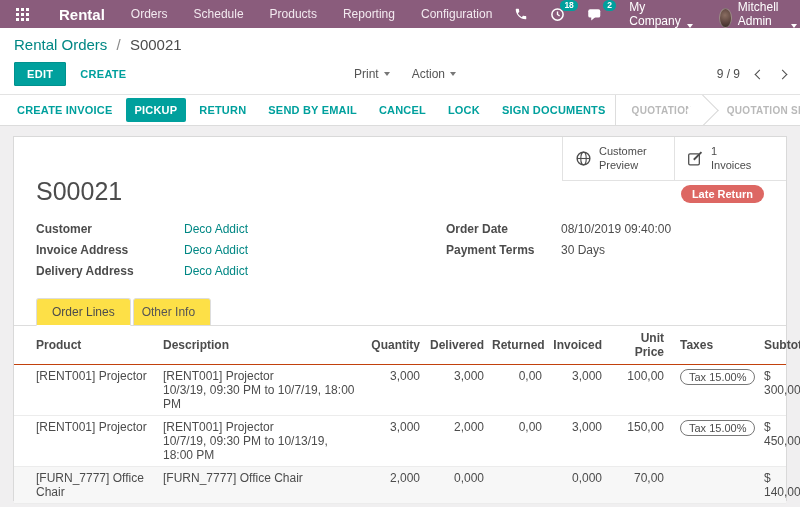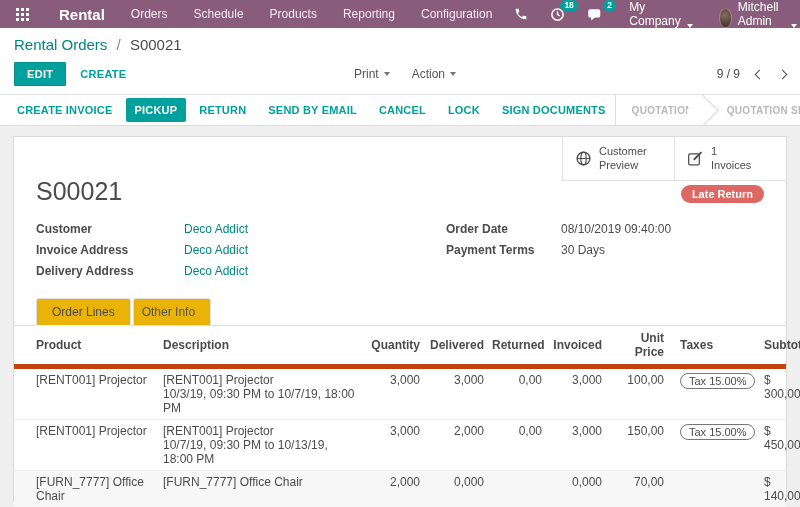--- a/index.html
+++ b/index.html
@@ -80,28 +80,28 @@
   .frow { display:flex; margin-bottom:7px; font-size:12px; align-items:baseline; }
   .flabel { font-weight:bold; width:148px; flex:0 0 148px; }
   .group.right .flabel { width:115px; flex:0 0 115px; }
   .fval a { color:#008784; text-decoration:none; cursor:pointer; }
   .group.right { padding-left:92px; }
 
   
   .notebook { margin-top:13px; }
   .tabs { display:flex; padding-left:22px; border-bottom:1px solid #ddd; }
   .tab { font-size:12px; padding:6px 15px; border:1px solid #ddd; border-bottom:none;
-    border-radius:3px 3px 0 0; margin-bottom:-1px; background:#eab308; cursor:pointer; color:#555; }
+    border-radius:3px 3px 0 0; margin-bottom:-1px; background:#fde047; cursor:pointer; color:#555; }
   .tab + .tab { margin-left:2px;padding-left:8px; }
   .tab.active { color:#4c4c4c; border-bottom:1px solid #fff; }
   .tab.inactive { border-bottom:1px solid #ddd; }
 
   
   table.lines { width:100%; border-collapse:collapse; table-layout:fixed; font-size:12px; }
-  table.lines th { font-weight:bold; text-align:left; padding:5px 4px; border-bottom:5px solid #c2410c; }
+  table.lines th { font-weight:bold; text-align:left; padding:5px 4px; border-bottom:1px solid #c2410c; }
   table.lines td { padding:4px 4px; vertical-align:top; border-bottom:1px solid #ececec; }
   table.lines .num { text-align:right; }
   table.lines th.num { text-align:right; }
   table.lines .c-product { padding-left:22px; }
   table.lines th.c-product { padding-left:22px; }
   table.lines .c-subtotal { padding-right:16px; }
   table.lines tr.line-row:nth-child(3) td { background:#f7f7f7; }
   .desc2 { color:#4c4c4c; }
   .tax-pill { display:inline-block; border:1px solid #777; border-radius:10px; padding:1px 8px;
     font-size:11px; white-space:nowrap; }

